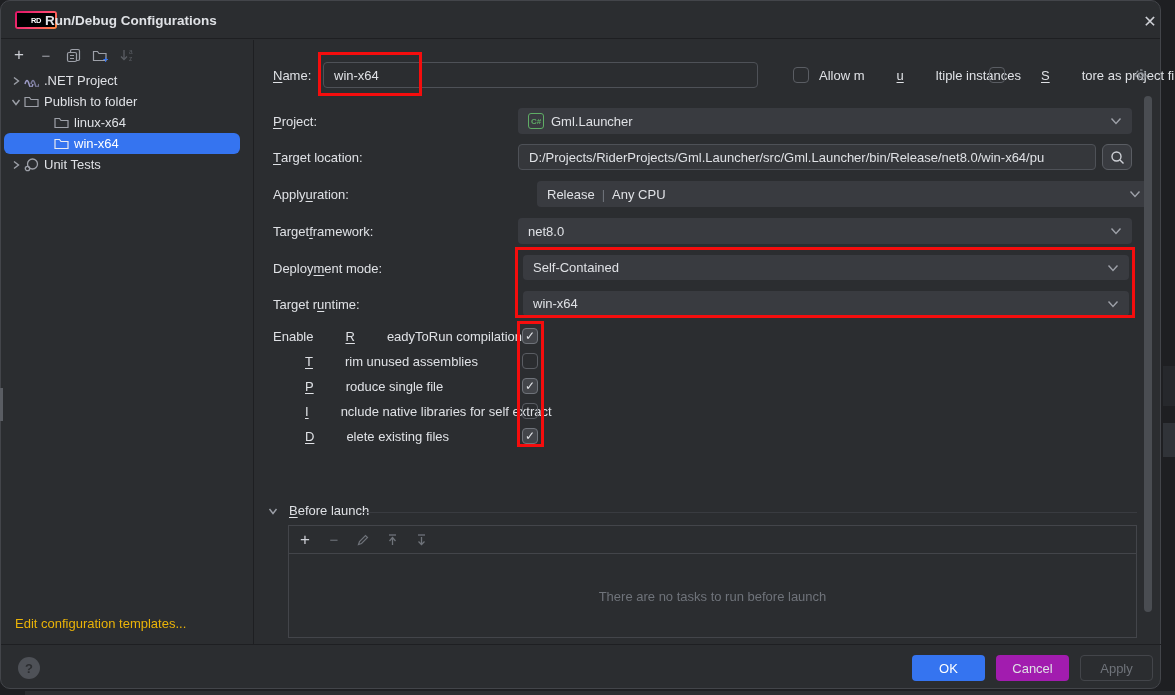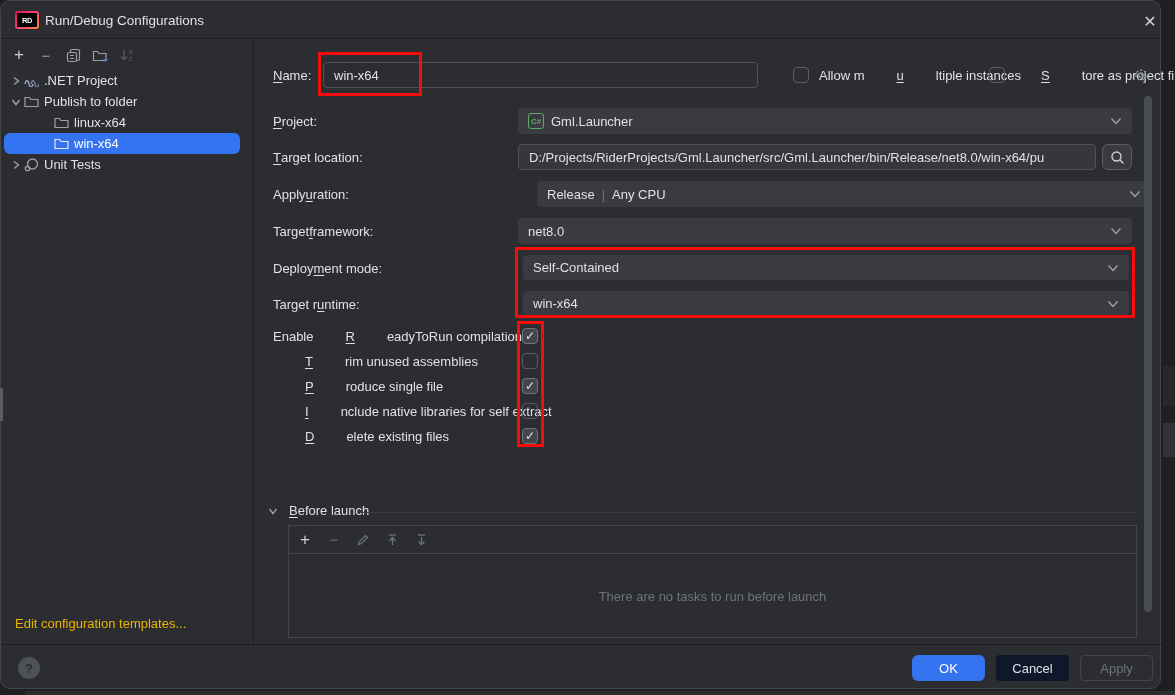--- a/index.html
+++ b/index.html
@@ -8,23 +8,23 @@
 
   
   .dialog { position:absolute; left:0; top:0; width:1161px; height:689px; background:#2B2D30; border:1px solid #43454A; border-radius:10px; }
   .under-strip { position:absolute; left:25px; top:691px; width:1150px; height:4px; background:#2B2D30; }
   .bg-patch1 { position:absolute; left:1163px; top:366px; width:12px; height:40px; background:#26282C; }
   .bg-patch2 { position:absolute; left:1163px; top:423px; width:12px; height:34px; background:#303338; }
   .left-edge-strip { position:absolute; left:0; top:388px; width:3px; height:33px; background:#5A5D63; z-index:30; }
 
   
   .titlebar { position:absolute; left:0; top:0; right:0; height:38px; border-bottom:1px solid #1E1F22; display:flex; align-items:center; }
-  .app-icon { position:absolute; left:14px; top:10px; width:24px; height:18px; padding:2px; border-radius:3px; background:linear-gradient(135deg,#DD1265,#FF4573 55%,#FDB60D 130%); }
+  .app-icon { position:absolute; left:14px; top:10px; width:42px; height:18px; padding:2px; border-radius:3px; background:linear-gradient(135deg,#DD1265,#FF4573 55%,#FDB60D 130%); }
   .app-icon-inner { width:100%; height:100%; background:#000; display:flex; align-items:center; justify-content:center; font-size:7.5px; font-weight:bold; color:#fff; letter-spacing:-.3px; }
-  .title-text { position:absolute; left:44px; top:0; height:39px; display:flex; align-items:center; font-size:13.5px; color:#DFE1E5; }
+  .title-text { position:absolute; left:44px; top:0; height:39px; display:flex; align-items:center; font-size:13.5px; color:#DFE1E5;font-weight:bold; }
   .close-btn { position:absolute; left:1136px; top:7px; width:26px; height:26px; display:flex; align-items:center; justify-content:center; color:#CED0D6; font-size:16px; cursor:pointer; }
 
   
   .sidebar { position:absolute; left:0; top:39px; width:253px; height:604px; border-right:1px solid #1E1F22; }
   .tree-toolbar { display:flex; align-items:center; gap:9px; height:30px; padding-left:9px; }
   .tbi { width:18px; height:18px; display:flex; align-items:center; justify-content:center; color:#9DA0A8; font-size:15px; }
   .tree { position:absolute; left:0; top:30px; right:0; }
   .tree-row { height:21px; display:flex; align-items:center; cursor:default; white-space:nowrap; }
   .tree-row .chev { width:14px; display:flex; justify-content:center; margin-left:8px; }
   .tree-row .t-icon { width:16px; height:16px; margin-right:5px; display:flex; align-items:center; justify-content:center; }
@@ -63,22 +63,22 @@
   .bl-panel { position:absolute; left:287px; top:524px; width:849px; height:113px; border:1px solid #43454A; }
   .bl-toolbar { height:28px; border-bottom:1px solid #43454A; display:flex; align-items:center; gap:13px; padding-left:8px; }
   .bl-toolbar .tbi { width:16px; height:16px; color:#6F737A; }
   .bl-toolbar .tbi.bright { color:#CED0D6; font-size:17px; }
   .bl-empty { height:84px; display:flex; align-items:center; justify-content:center; color:#6F737A; }
 
   
   .footer-sep { position:absolute; left:0; top:643px; width:1161px; height:1px; background:#1E1F22; }
   .help-btn { position:absolute; left:17px; top:656px; width:22px; height:22px; border-radius:50%; background:#4E5157; color:#2B2D30; font-weight:bold; display:flex; align-items:center; justify-content:center; cursor:pointer; }
   .btn { position:absolute; top:654px; width:73px; height:26px; border-radius:4px; display:flex; align-items:center; justify-content:center; cursor:pointer; }
-  .btn-ok { left:911px; background:#3574F0; color:#FFFFFF;border-radius:6px; }
-  .btn-cancel { left:995px; background:#0f172a; color:#DFE1E5; }
+  .btn-ok { left:911px; background:#3574F0; color:#FFFFFF; }
+  .btn-cancel { left:995px; background:#a21caf; color:#DFE1E5; }
   .btn-apply { left:1079px; background:transparent; border:1px solid #43454A; color:#6F737A; }
 
   .scrollbar-thumb { position:absolute; left:1143px; top:95px; width:8px; height:516px; background:#4A4D52; border-radius:4px; }
 
   svg { display:block; }
 </style>
 </head>
 <body>
 
 <div class="dialog">

